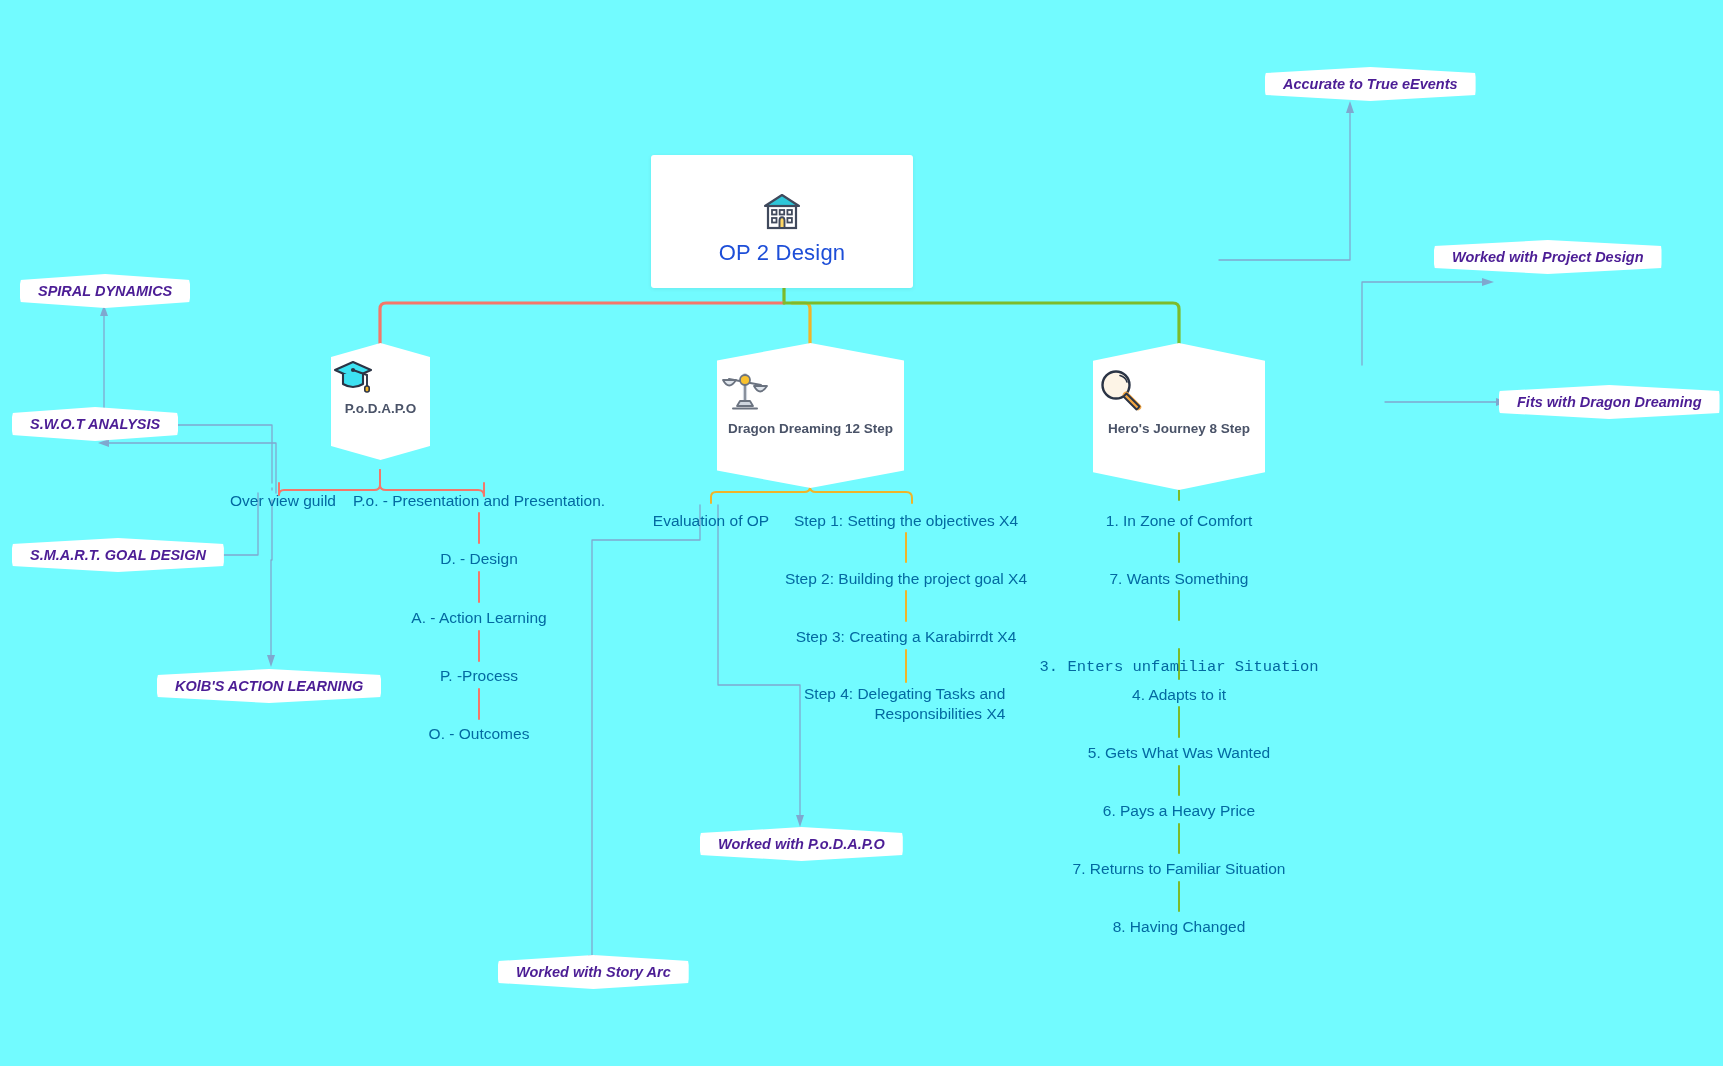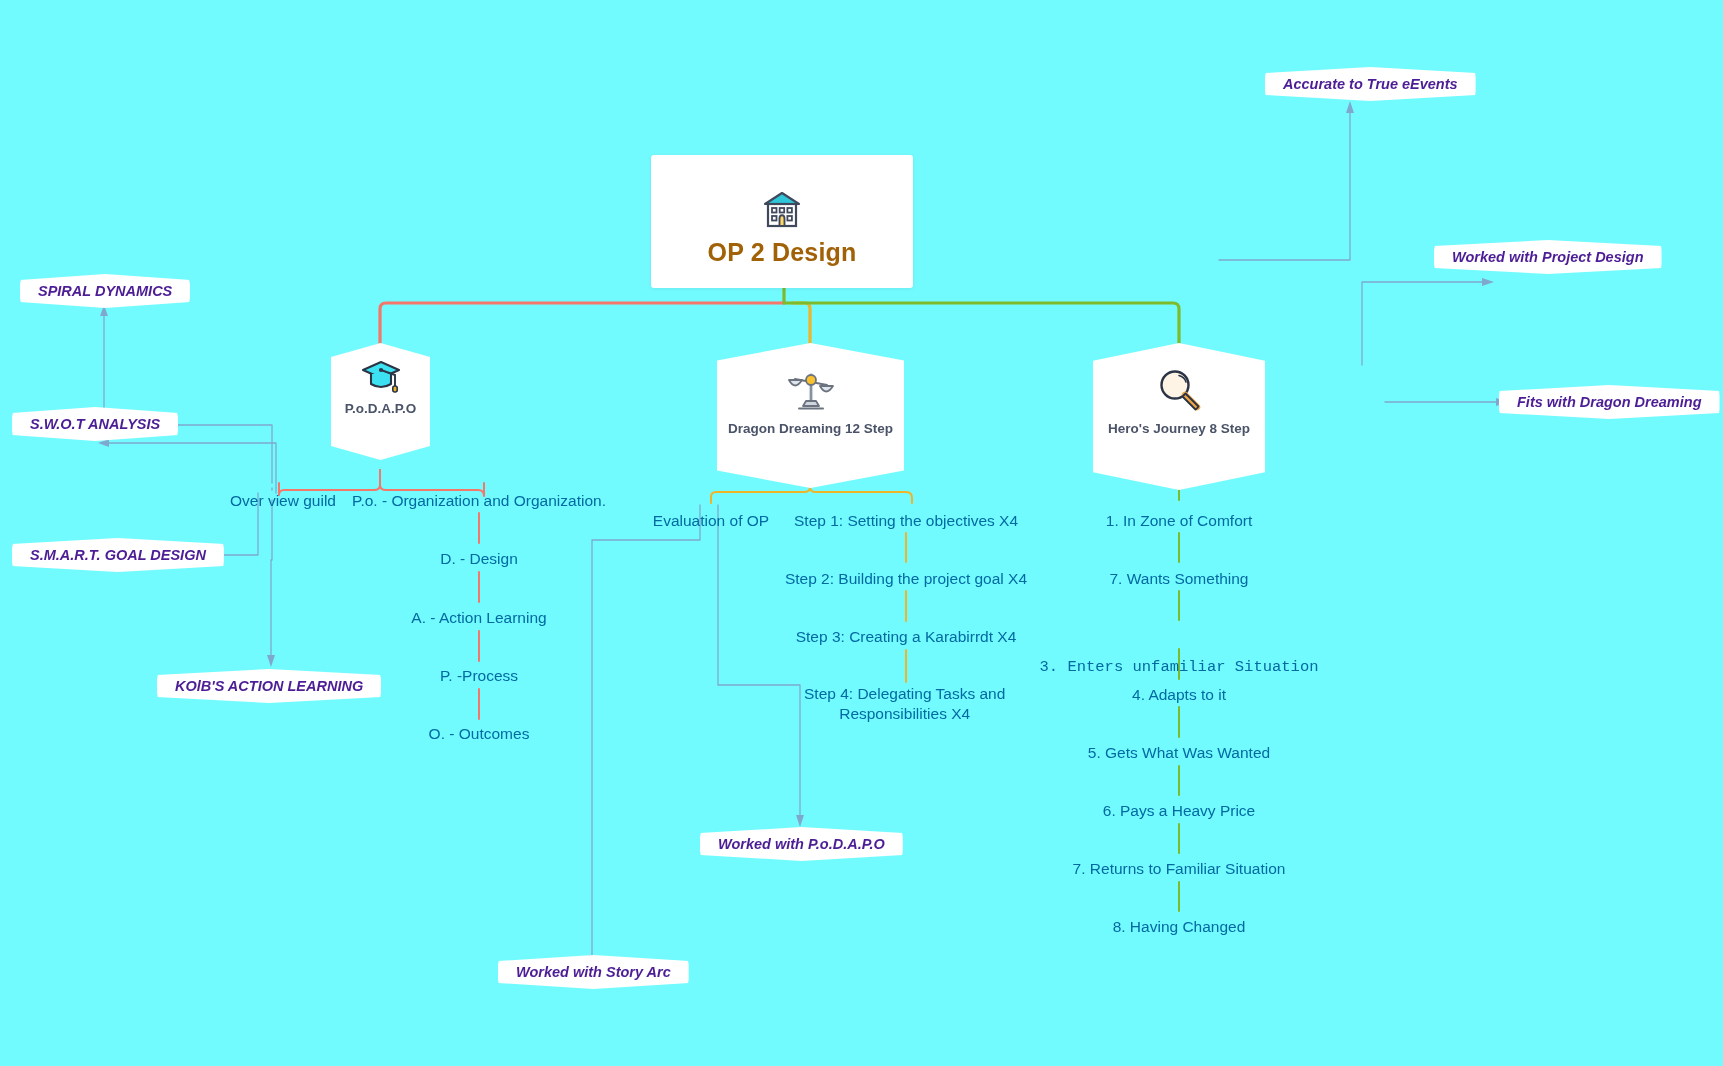--- a/index.html
+++ b/index.html
@@ -32,33 +32,32 @@
     position: absolute;
     background: #ffffff;
     border-radius: 3px;
     box-shadow: 0 1px 4px rgba(0,0,0,0.07);
     display: flex;
     flex-direction: column;
     align-items: center;
     justify-content: center;
   }
   .root-title {
-    font-size: 25px;
-    font-weight: bold;
-    color: #a16207;
+    font-size: 22px;
+    font-weight: normal;
+    color: #1d4ed8;
     letter-spacing: .2px;
   }
 
   
   .branch-node {
     position: absolute;
     background: #ffffff;
     display: flex;
     flex-direction: column;
-    align-items: center;
     justify-content: flex-start;
     clip-path: polygon(0% 12%, 50% 0%, 100% 12%, 100% 88%, 50% 100%, 0% 88%);
     box-shadow: 0 2px 6px rgba(0,0,0,0.06);
   }
   .branch-label {
     font-size: 13.5px;
     font-weight: bold;
     color: #4a5368;
     text-align: center;
     line-height: 1.2;
@@ -220,31 +219,31 @@
         <path d="M33 32 L45 44" stroke="#f2a541" stroke-width="6.5" stroke-linecap="round"></path>
         <path d="M33 32 L45 44" stroke="#2b3445" stroke-width="1.5" fill="none" opacity="0"></path>
         <path d="M32.2 31.2 L45.6 44.6" stroke="#2b3445" stroke-width="1.6" fill="none" opacity=".0"></path>
         <path d="M30.5 33.5 L33.5 30.5 L46.5 43.5 Q44 46.5 43.5 46.5 Z" fill="none" stroke="#2b3445" stroke-width="1.9" stroke-linejoin="round"></path>
       </svg>
     </span>
     <div class="branch-label">Hero's Journey 8 Step</div>
   </div>
 
   <div class="leaf" style="left:283px; top:491px;">Over view guild</div>
-  <div class="leaf" style="left:479px; top:491px;">P.o. - Organization and Organization.</div>
+  <div class="leaf" style="left:479px; top:491px;">P.o. - Presentation and Presentation.</div>
   <div class="leaf" style="left:479px; top:549px;">D. - Design</div>
   <div class="leaf" style="left:479px; top:608px;">A. - Action Learning</div>
   <div class="leaf" style="left:479px; top:666px;">P. -Process</div>
   <div class="leaf" style="left:479px; top:724px;">O. - Outcomes</div>
 
   <div class="leaf" style="left:711px; top:511px;">Evaluation of OP</div>
   <div class="leaf" style="left:906px; top:511px;">Step 1: Setting the objectives X4</div>
   <div class="leaf" style="left:906px; top:569px;">Step 2: Building the project goal X4</div>
   <div class="leaf" style="left:906px; top:627px;">Step 3: Creating a Karabirrdt X4</div>
-  <div class="leaf" style="left:904px; top:684px; text-align:center; transform:translateX(-100px);">Step 4: Delegating Tasks and
+  <div class="leaf" style="left:904px; top:684px; text-align:right; transform:translateX(-100px);">Step 4: Delegating Tasks and
 Responsibilities X4</div>
 
   <div class="leaf" style="left:1179px; top:511px;">1. In Zone of Comfort</div>
   <div class="leaf" style="left:1179px; top:569px;">7. Wants Something</div>
   <div class="leaf" style="left:1179px; top:658px;font-family:Liberation Mono, monospace;">3. Enters unfamiliar Situation</div>
   <div class="leaf" style="left:1179px; top:685px;">4. Adapts to it</div>
   <div class="leaf" style="left:1179px; top:743px;">5. Gets What Was Wanted</div>
   <div class="leaf" style="left:1179px; top:801px;">6. Pays a Heavy Price</div>
   <div class="leaf" style="left:1179px; top:859px;">7. Returns to Familiar Situation</div>
   <div class="leaf" style="left:1179px; top:917px;">8. Having Changed</div>

